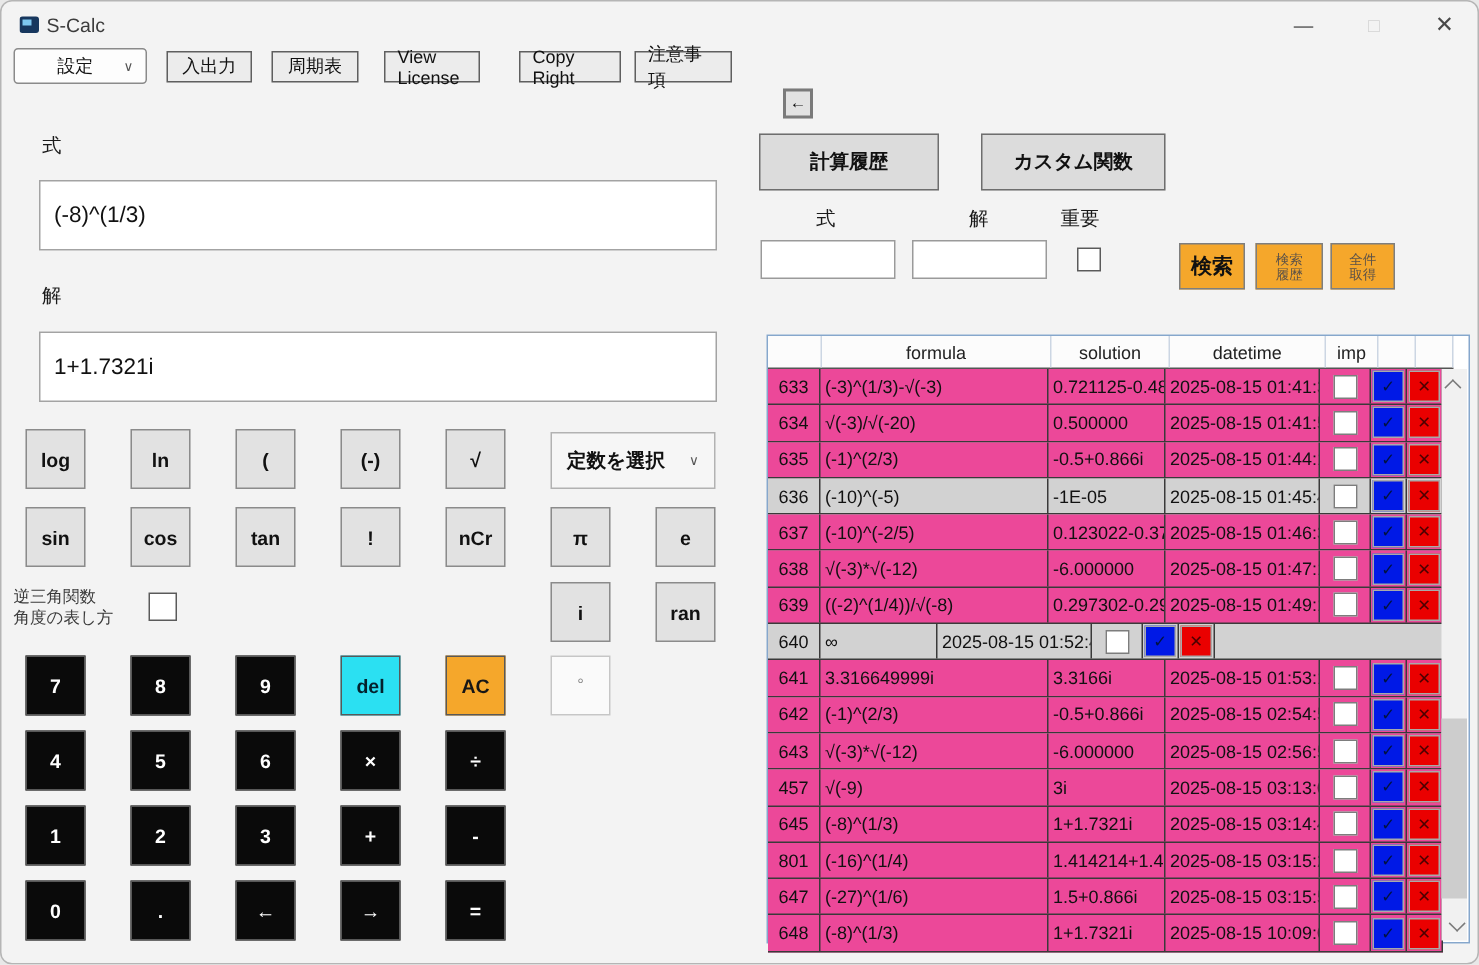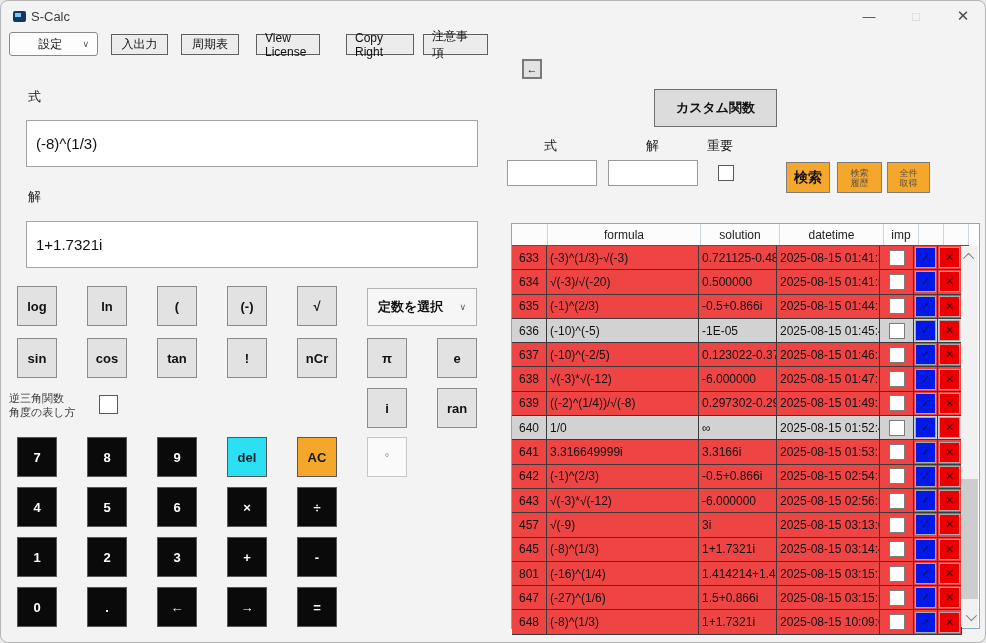--- a/index.html
+++ b/index.html
@@ -50,21 +50,21 @@
               align-items:center;justify-content:center;}
   .orange-btn.main{font-size:14px;font-weight:bold;color:#111;}
   .orange-btn.small{font-size:9px;color:#5c5248;line-height:10px;}
   
   #tablewrap{left:510px;top:222px;width:469px;height:406px;background:#fff;border:1px solid #86a7cc;}
   #thead{position:absolute;left:0;top:0;height:21px;display:flex;background:#fcfcfc;
          border-bottom:1px solid #555;}
   #thead .hc{border-right:1px solid #ccd6e3;display:flex;align-items:center;justify-content:center;
              font-size:12px;color:#222;overflow:hidden;white-space:nowrap;}
   #tbody{position:absolute;left:0;top:22px;}
-  .trow{display:flex;height:23.3px;border-bottom:1px solid #3a3a3a;background:#ef4444;}
+  .trow{display:flex;height:23.3px;border-bottom:1px solid #3a3a3a;background:#ec4899;}
   .trow.sel{background:#d2d2d2;}
   .tc{border-right:1px solid #3a3a3a;font-size:12px;color:#111;display:flex;align-items:center;
       overflow:hidden;white-space:nowrap;box-sizing:border-box;}
   .tc.num{justify-content:center;}
   .tc.txt{padding-left:3px;}
   .tc.center{justify-content:center;}
   .cell-check{width:14px;height:14px;background:#fff;border:1px solid #7d7d7d;}
   .act-btn{width:19px;height:19px;border:1px solid #a9a9a9;display:flex;align-items:center;
            justify-content:center;font-size:11px;}
   .act-btn.blue{background:#0019e6;color:#00123f;}
@@ -156,20 +156,21 @@
     <div class="key">-</div>
     <div class="key">0</div>
     <div class="key">.</div>
     <div class="key">←</div>
     <div class="key">→</div>
     <div class="key">=</div>
   </div>
   <div class="abs deg-btn">°</div>
 
   <div class="abs mini-btn">←</div>
+  <div class="abs panel-btn" style="left:505px;width:120px">計算履歴</div>
   <div class="abs panel-btn" style="left:653px;width:123px">カスタム関数</div>
 
   <div class="abs srch-label" style="left:543px">式</div>
   <div class="abs srch-label" style="left:645px">解</div>
   <div class="abs srch-label" style="left:706px">重要</div>
   <div class="abs srch-input" style="left:506px"></div>
   <div class="abs srch-input" style="left:607px"></div>
   <div class="abs cbx" style="left:717px;top:164px;width:16px;height:16px"></div>
 
   <div class="abs orange-btn main" style="left: 785px; width: 44px; background-color: rgb(245, 167, 43);">
@@ -302,21 +303,20 @@
       <div class="tc center" style="width:24px">
         <span class="act-btn blue">✓</span>
       </div>
       <div class="tc center" style="width:24px">
         <span class="act-btn red">✕</span>
       </div>
     </div>
 
     <div class="trow sel">
       <div class="tc num" style="width:35px">640</div>
-      <div class="tc txt" style="width:152px">1/0</div>
       <div class="tc txt" style="width:78px">∞</div>
       <div class="tc txt" style="width:103px">2025-08-15 01:52:40</div>
       <div class="tc center" style="width:34px">
         <span class="cell-check"></span>
       </div>
       <div class="tc center" style="width:24px">
         <span class="act-btn blue">✓</span>
       </div>
       <div class="tc center" style="width:24px">
         <span class="act-btn red">✕</span>

